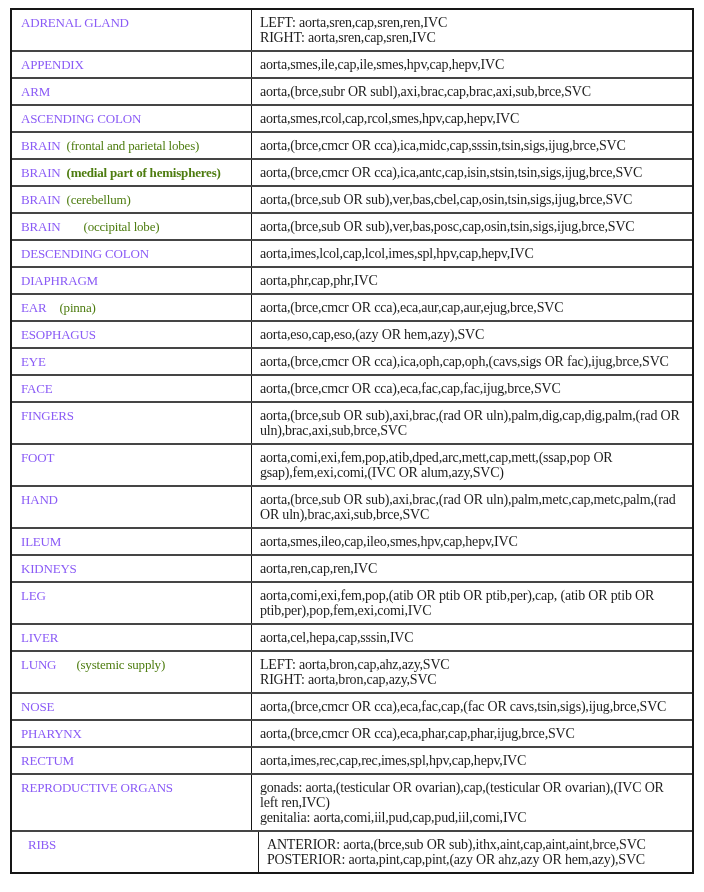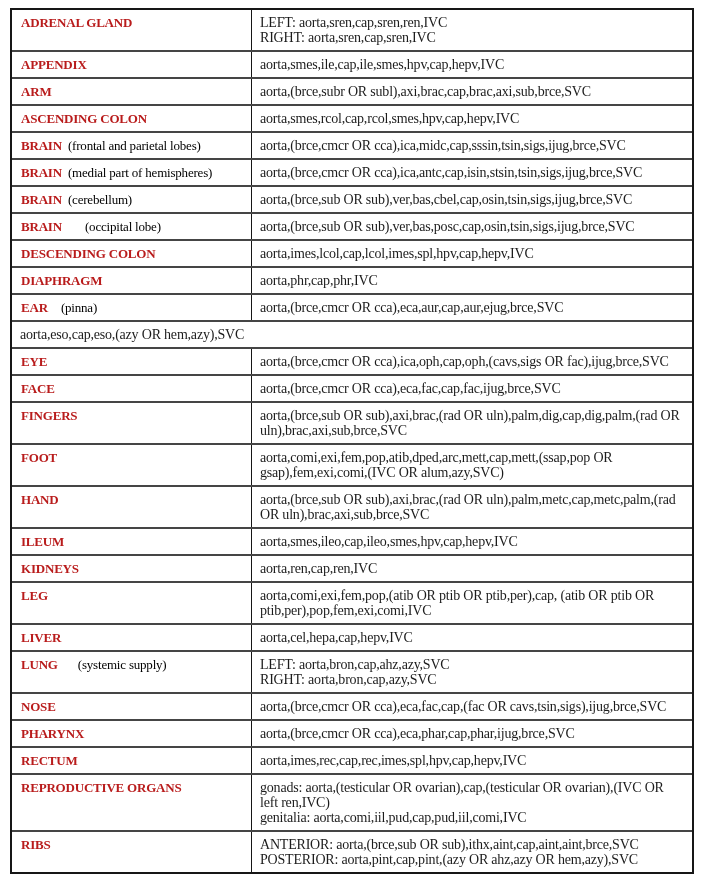--- a/index.html
+++ b/index.html
@@ -18,37 +18,37 @@
   .vessel-table {
     width: 684px;
     border: 2px solid #161616;
     background: #ffffff;
   }
   .t-row {
     display: flex;
     align-items: stretch;
     border-bottom: 2px solid #454545;
   }
-  .t-row:last-child { border-bottom: none; }
+  .t-row:last-child { border-bottom: none; padding-left: 7px; }
   .organ-cell {
     flex: 0 0 240px;
     width: 240px;
     border-right: 1px solid #161616;
     padding: 5px 8px 5px 9px;
     font-size: 13px;
     line-height: 15px;
     letter-spacing: -0.2px;
   }
   .organ-name {
-    font-weight: 700;
-    color: #b91c1c;
+    font-weight: 400;
+    color: #8b5cf6;
   }
   .organ-note {
     font-weight: 400;
-    color: #000000;
+    color: #4d7c0f;
   }
   .route-cell {
     flex: 1 1 auto;
     padding: 5px 10px 5px 8px;
     font-size: 14px;
     line-height: 15px;
     letter-spacing: -0.2px;
     color: #1c1c1c;
   }
   .route-line {
@@ -107,21 +107,21 @@
        <span class="organ-note" style="margin-left: 3px;">(frontal and parietal lobes)</span>
     </div>
     <div class="route-cell">
           <span class="route-line">aorta,(brce,cmcr OR cca),ica,midc,cap,sssin,tsin,sigs,ijug,brce,SVC</span>
         </div>
   </div>
 
   <div class="t-row">
     <div class="organ-cell">
       <span class="organ-name">BRAIN</span>
-       <span class="organ-note" style="margin-left: 3px;">(medial part of hemispheres)</span>
+       <span class="organ-note" style="margin-left: 3px; font-weight: bold;">(medial part of hemispheres)</span>
     </div>
     <div class="route-cell">
           <span class="route-line">aorta,(brce,cmcr OR cca),ica,antc,cap,isin,stsin,tsin,sigs,ijug,brce,SVC</span>
         </div>
   </div>
 
   <div class="t-row">
     <div class="organ-cell">
       <span class="organ-name">BRAIN</span>
        <span class="organ-note" style="margin-left: 3px;">(cerebellum)</span>
@@ -165,20 +165,24 @@
     <div class="organ-cell">
       <span class="organ-name">EAR</span>
        <span class="organ-note" style="margin-left: 10px;">(pinna)</span>
     </div>
     <div class="route-cell">
           <span class="route-line">aorta,(brce,cmcr OR cca),eca,aur,cap,aur,ejug,brce,SVC</span>
         </div>
   </div>
 
   <div class="t-row">
+    <div class="organ-cell">
+      <span class="organ-name">ESOPHAGUS</span>
+      
+    </div>
     <div class="route-cell">
           <span class="route-line">aorta,eso,cap,eso,(azy OR hem,azy),SVC</span>
         </div>
   </div>
 
   <div class="t-row">
     <div class="organ-cell">
       <span class="organ-name">EYE</span>
       
     </div>
@@ -256,21 +260,21 @@
           <span class="route-line">aorta,comi,exi,fem,pop,(atib OR ptib OR ptib,per),cap, (atib OR ptib OR ptib,per),pop,fem,exi,comi,IVC</span>
         </div>
   </div>
 
   <div class="t-row">
     <div class="organ-cell">
       <span class="organ-name">LIVER</span>
       
     </div>
     <div class="route-cell">
-          <span class="route-line">aorta,cel,hepa,cap,hepv,IVC</span>
+          <span class="route-line">aorta,cel,hepa,cap,sssin,IVC</span>
         </div>
   </div>
 
   <div class="t-row">
     <div class="organ-cell">
       <span class="organ-name">LUNG</span>
        <span class="organ-note" style="margin-left: 17px;">(systemic supply)</span>
     </div>
     <div class="route-cell">
           <span class="route-line">LEFT: aorta,bron,cap,ahz,azy,SVC</span>

